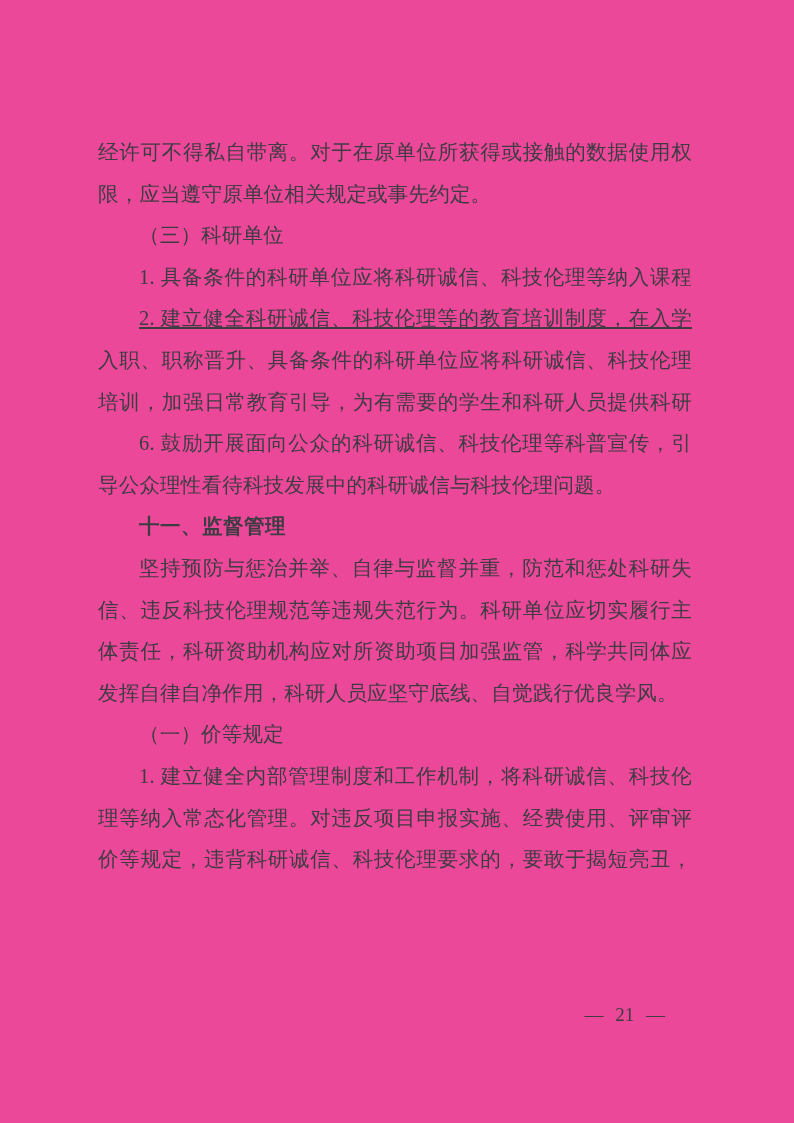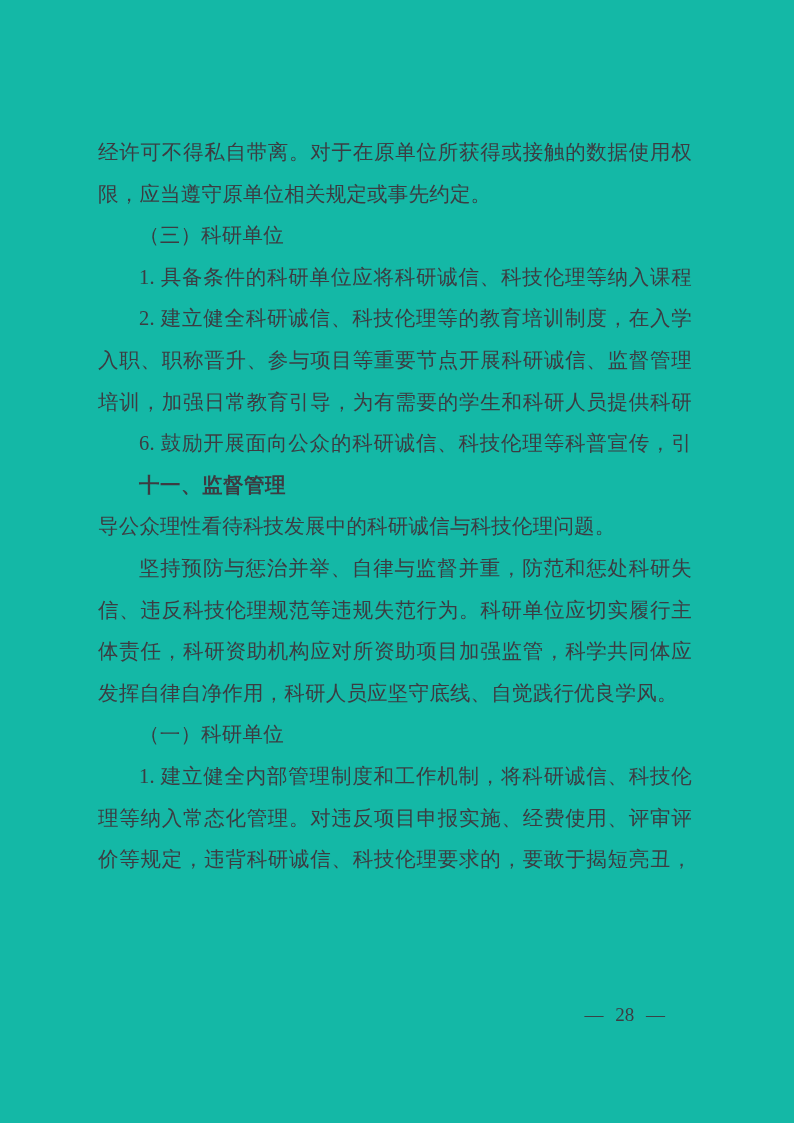--- a/index.html
+++ b/index.html
@@ -4,21 +4,21 @@
 <style>
   html, body {
     margin: 0;
     padding: 0;
     background: #ffffff;
   }
   .page {
     position: relative;
     width: 794px;
     height: 1123px;
-    background: #14b8a6;
+    background: #ec4899;
     overflow: hidden;
     font-family: "Liberation Serif", "DejaVu Serif", serif;
   }
   .doc-body {
     position: absolute;
     left: 98px;
     top: 132px;
     width: 594px;
   }
   .line {
@@ -53,29 +53,29 @@
 </style>
 </head>
 <body>
 
 <div class="page">
   <div class="doc-body" id="doc-body">
       <div class="line j">经许可不得私自带离。对于在原单位所获得或接触的数据使用权</div>
       <div class="line">限，应当遵守原单位相关规定或事先约定。</div>
       <div class="line" style="text-indent: 2em;">（三）科研单位</div>
       <div class="line j" style="text-indent: 2em;">1. 具备条件的科研单位应将科研诚信、科技伦理等纳入课程</div>
-      <div class="line j" style="text-indent: 2em;">2. 建立健全科研诚信、科技伦理等的教育培训制度，在入学</div>
-      <div class="line j">入职、职称晋升、参与项目等重要节点开展科研诚信、监督管理</div>
+      <div class="line j" style="text-indent: 2em; text-decoration: underline;">2. 建立健全科研诚信、科技伦理等的教育培训制度，在入学</div>
+      <div class="line j">入职、职称晋升、具备条件的科研单位应将科研诚信、科技伦理</div>
       <div class="line j">培训，加强日常教育引导，为有需要的学生和科研人员提供科研</div>
       <div class="line j" style="text-indent: 2em;">6. 鼓励开展面向公众的科研诚信、科技伦理等科普宣传，引</div>
+      <div class="line">导公众理性看待科技发展中的科研诚信与科技伦理问题。</div>
       <div class="line b" style="text-indent: 2em;">十一、监督管理</div>
-      <div class="line">导公众理性看待科技发展中的科研诚信与科技伦理问题。</div>
       <div class="line j" style="text-indent: 2em;">坚持预防与惩治并举、自律与监督并重，防范和惩处科研失</div>
       <div class="line j">信、违反科技伦理规范等违规失范行为。科研单位应切实履行主</div>
       <div class="line j">体责任，科研资助机构应对所资助项目加强监管，科学共同体应</div>
       <div class="line">发挥自律自净作用，科研人员应坚守底线、自觉践行优良学风。</div>
-      <div class="line" style="text-indent: 2em;">（一）科研单位</div>
+      <div class="line" style="text-indent: 2em;">（一）价等规定</div>
       <div class="line j" style="text-indent: 2em;">1. 建立健全内部管理制度和工作机制，将科研诚信、科技伦</div>
       <div class="line j">理等纳入常态化管理。对违反项目申报实施、经费使用、评审评</div>
       <div class="line j">价等规定，违背科研诚信、科技伦理要求的，要敢于揭短亮丑，</div>
     </div>
-  <div class="page-number">— 28 —</div>
+  <div class="page-number">— 21 —</div>
 </div>
 
 </body></html>

